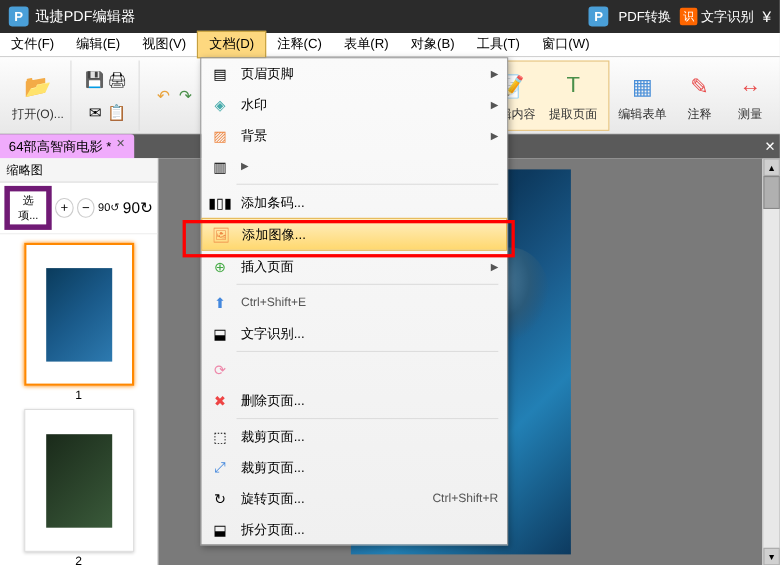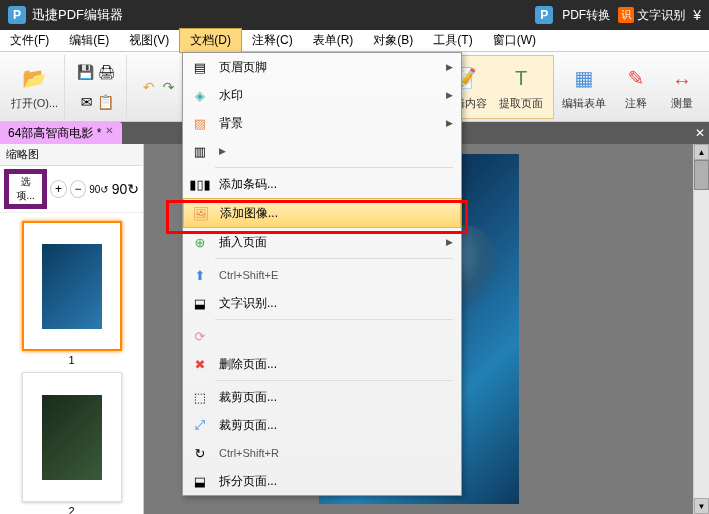--- a/index.html
+++ b/index.html
@@ -238,20 +238,21 @@
   <div class="dd-item">
       <span class="dd-icon">⬚</span>
       <span class="dd-label">裁剪页面...</span>
     </div>
   <div class="dd-item">
       <span class="dd-icon" style="color:#48d">⤢</span>
       <span class="dd-label">裁剪页面...</span>
     </div>
   <div class="dd-item">
       <span class="dd-icon">↻</span>
+      <span class="dd-label">旋转页面...</span>
       <span class="dd-shortcut">Ctrl+Shift+R</span>
     </div>
   <div class="dd-item">
       <span class="dd-icon">⬓</span>
       <span class="dd-label">拆分页面...</span>
     </div>
 </div>
 
 <div class="red-box" style="top:200px;left:166px;width:302px;height:34px"></div>
 

